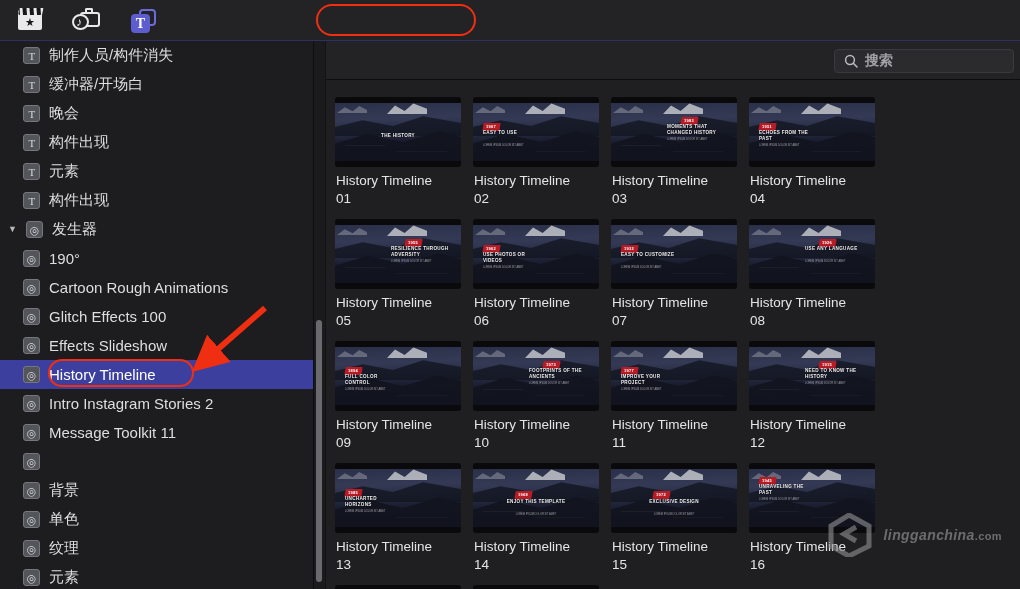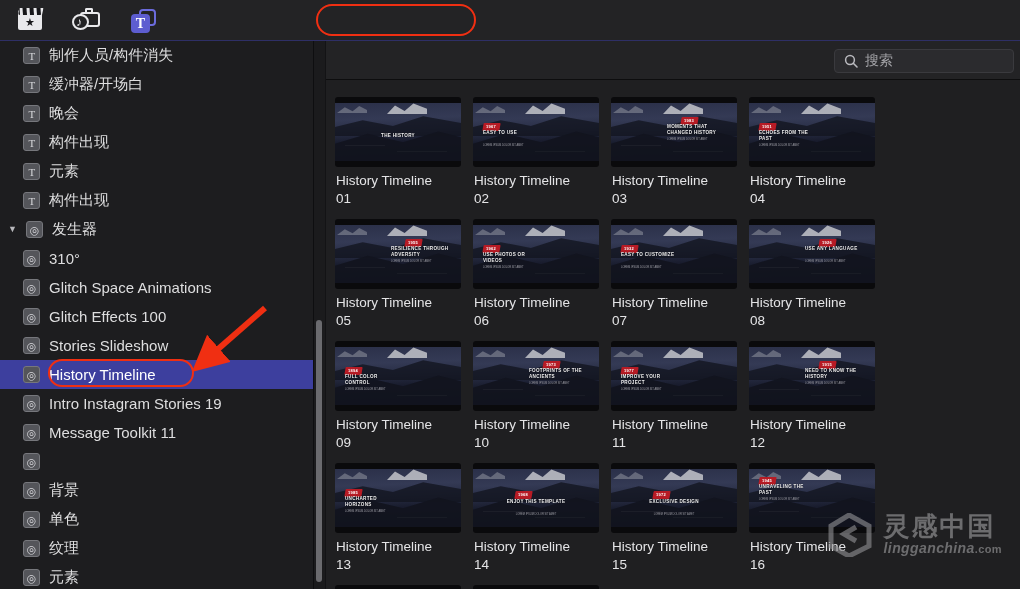--- a/index.html
+++ b/index.html
@@ -103,21 +103,21 @@
   .browser { position: absolute; left: 326px; top: 41px; width: 694px; height: 548px; background: #1f1f21; }
   .browser-head {
     position: absolute; left: 0; top: 0; width: 694px; height: 39px;
     background: #232325; border-bottom: 1px solid #0d0d0e;
   }
   .search-box {
     position: absolute; right: 6px; top: 8px; width: 180px; height: 24px;
     background: #2b2b2e; border: 1px solid #3a3a3e; border-radius: 4px;
     display: flex; align-items: center; gap: 7px; padding-left: 9px;
   }
-  .search-box .ph { color: #a2a2a6; font-size: 14px; }
+  .search-box .ph { color: #a2a2a6; font-size: 14px; font-weight: bold; }
 
   .grid {
     position: absolute; left: 0; top: 40px; width: 694px; height: 508px;
     padding: 16px 0 0 9px; display: flex; flex-wrap: wrap; align-content: flex-start;
   }
   .cell { width: 138px; margin: 0 0 11px 0; cursor: default; }
   .thumb {
     width: 126px; height: 70px; border-radius: 3px; overflow: hidden;
     position: relative; background: #0a0a0c;
   }
@@ -221,41 +221,41 @@
           <span class="ic text-ic">T</span>
           <span class="side-label">构件出现</span>
         </div>
         <div class="side-row group">
           <span class="disc">▼</span>
           <span class="ic gen-ic">◎</span>
           <span class="side-label">发生器</span>
         </div>
         <div class="side-row">
           <span class="ic gen-ic">◎</span>
-          <span class="side-label">310°</span>
-        </div>
-        <div class="side-row">
-          <span class="ic gen-ic">◎</span>
-          <span class="side-label">Glitch Space Animations</span>
+          <span class="side-label">190°</span>
+        </div>
+        <div class="side-row">
+          <span class="ic gen-ic">◎</span>
+          <span class="side-label">Cartoon Rough Animations</span>
         </div>
         <div class="side-row">
           <span class="ic gen-ic">◎</span>
           <span class="side-label">Glitch Effects 100</span>
         </div>
         <div class="side-row">
           <span class="ic gen-ic">◎</span>
-          <span class="side-label">Stories Slideshow</span>
+          <span class="side-label">Effects Slideshow</span>
         </div>
         <div class="side-row selected">
           <span class="ic gen-ic">◎</span>
           <span class="side-label">History Timeline</span>
         </div>
         <div class="side-row">
           <span class="ic gen-ic">◎</span>
-          <span class="side-label">Intro Instagram Stories 19</span>
+          <span class="side-label">Intro Instagram Stories 2</span>
         </div>
         <div class="side-row">
           <span class="ic gen-ic">◎</span>
           <span class="side-label">Message Toolkit 11</span>
         </div>
         <div class="side-row">
           <span class="ic gen-ic">◎</span>
         </div>
         <div class="side-row">
           <span class="ic gen-ic">◎</span>
@@ -608,20 +608,19 @@
           <div class="thumb"></div>
         </div>
       </div>
 
     <div class="watermark">
       <svg width="48" height="44" viewBox="0 0 48 44">
         <path d="M24 2 L44 13 L44 33 L24 43 L6 33 L6 13 Z" fill="none" stroke="#8f8f92" stroke-width="5"></path>
         <path d="M31 14 L19 21 L31 28" fill="none" stroke="#8f8f92" stroke-width="5" stroke-linejoin="miter"></path>
       </svg>
       <div class="wm-text">
-        <div class="cn">灵感中国</div>
         <div class="en">
           <span>lingganchina</span><em>.com</em>
         </div>
       </div>
     </div>
   </div>
 </div>
 
 </body></html>

